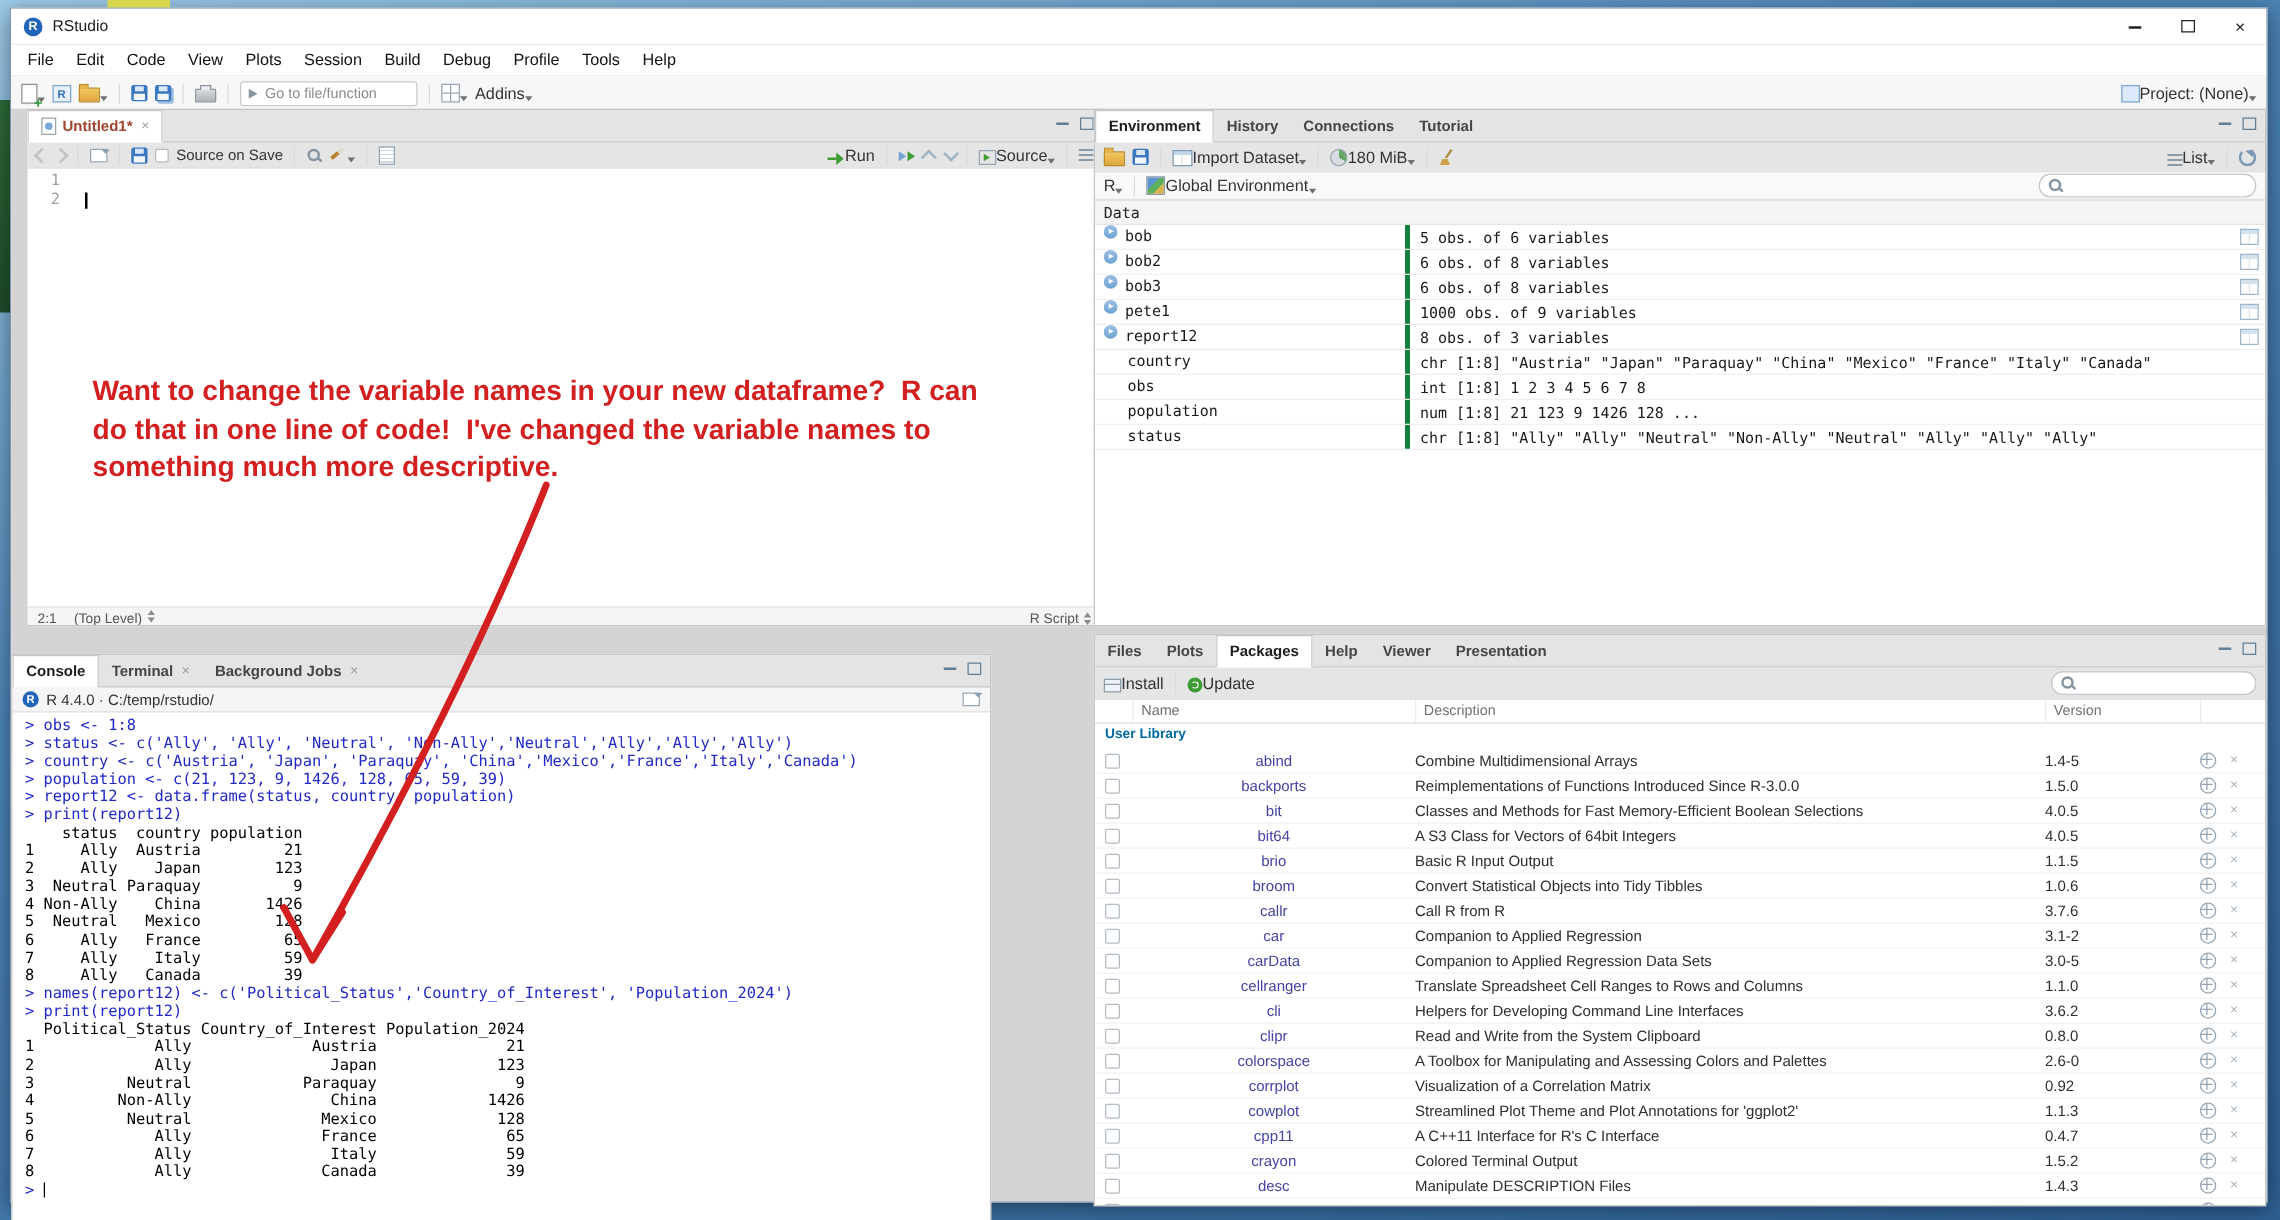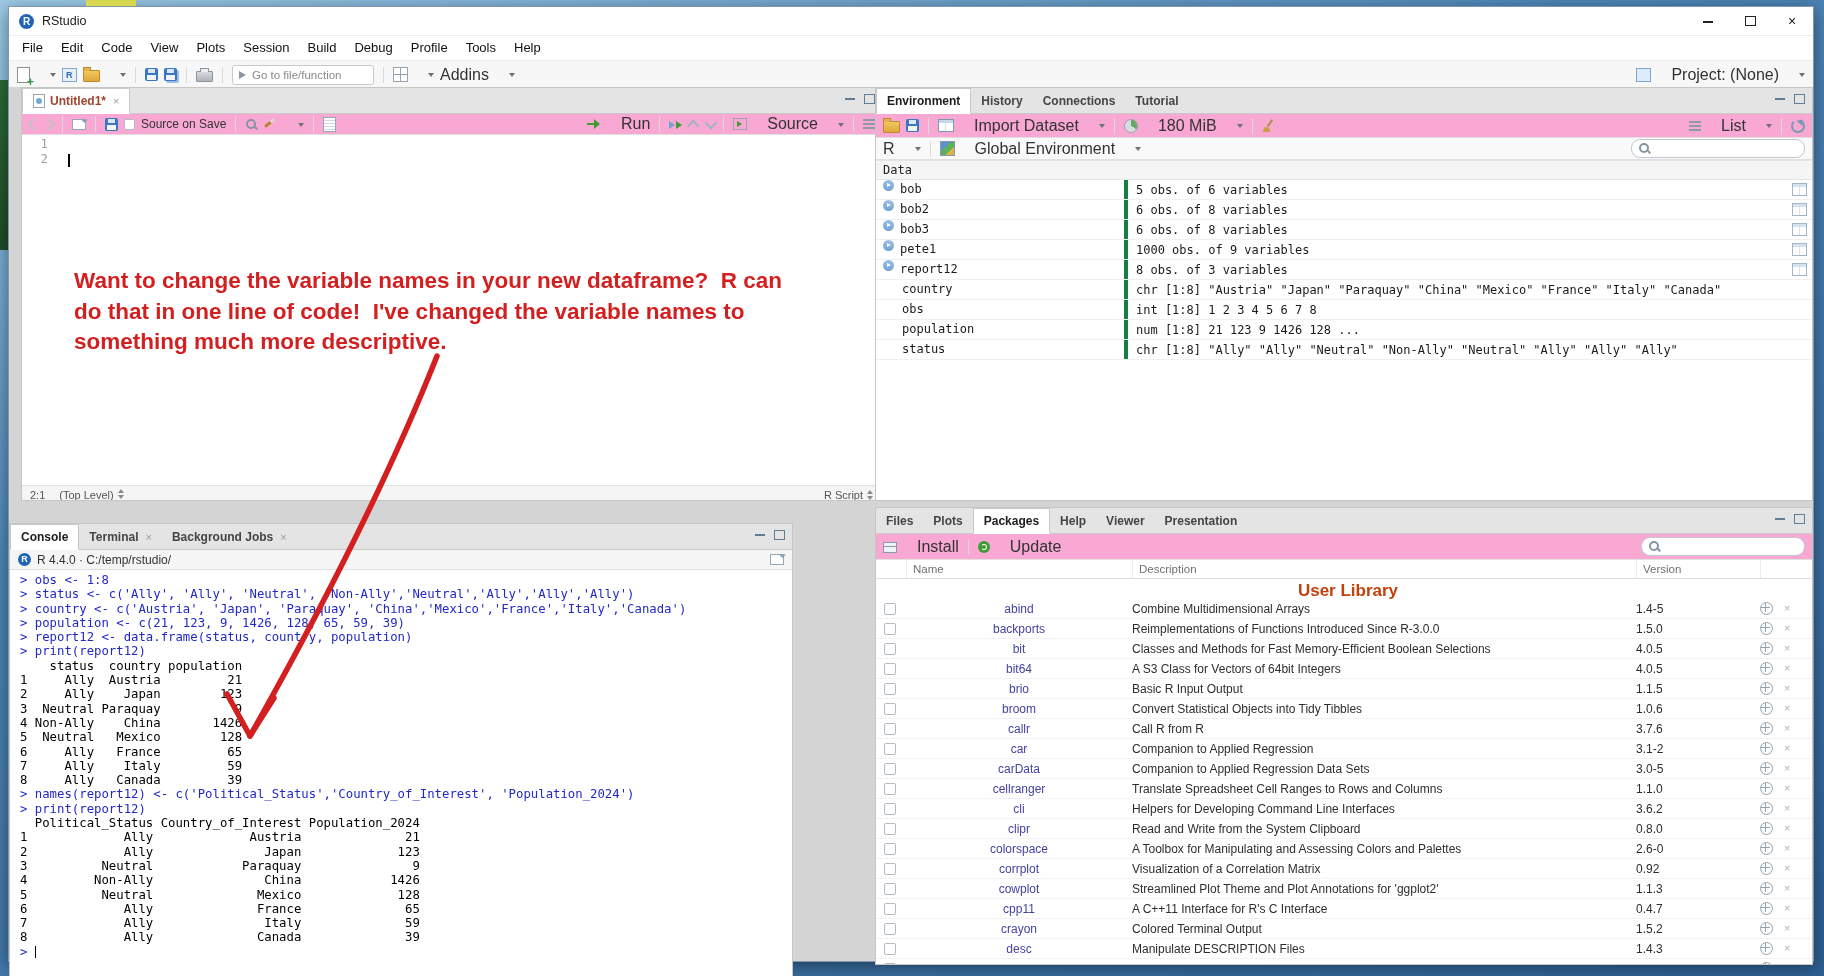--- a/index.html
+++ b/index.html
@@ -18,21 +18,21 @@
   .wtitle{font-size:12.5px;color:#1a1a1a;margin-left:8px;}
   .winctl{margin-left:auto;display:flex;}
   .wbtn{width:42px;height:28px;text-align:center;line-height:28px;font-size:14px;color:#222;}
   .pb-max{width:9px;height:8px;border:1px solid currentColor;display:inline-block;}
   .pb-min{width:10px;height:2px;background:currentColor;display:inline-block;vertical-align:middle;}
   .menubar{height:24px;display:flex;align-items:center;background:#fff;border-bottom:1px solid #ececec;padding-left:4px;}
   .menu-item{padding:0 9px;font-size:13px;color:#111;line-height:24px;}
   .toolbar{height:27px;display:flex;align-items:center;background:#f7f7f7;border-bottom:1px solid #d9d9d9;padding:0 8px;gap:6px;}
   .vsep{width:1px;height:16px;background:#dadada;margin:0 3px;flex:none;}
   .caret{width:0;height:0;border:3px solid transparent;border-top:4px solid #707070;display:inline-block;transform:translateY(2px);flex:none;}
-  .tbtn{display:flex;align-items:center;gap:20px;font-size:16px;color:#333;flex:none;}
+  .tbtn{display:flex;align-items:flex-end;gap:0;font-size:13px;color:#333;flex:none;}
   .spacer{flex:1;}
   .gotobox{display:flex;align-items:center;gap:4px;background:#fff;border:1px solid #c9c9c9;border-radius:3px;height:18px;padding:0 6px;width:128px;}
   .gotobox input{border:none;outline:none;font-size:11.5px;width:100%;color:#333;background:transparent;font-family:"Liberation Sans",sans-serif;}
   .gotobox input::placeholder{color:#8a8a8a;}
   
   .ic{display:inline-block;position:relative;flex:none;}
   .ic-newdoc{width:11px;height:14px;background:#fff;border:1px solid #8f8f8f;}
   .ic-newdoc::after{content:"+";position:absolute;right:-5px;bottom:-6px;color:#2f9e3f;font:bold 12px/1 "Liberation Sans",sans-serif;}
   .ic-newproj{width:13px;height:12px;background:#e8f0fa;border:1px solid #7da7cf;}
   .ic-newproj::after{content:"R";position:absolute;left:3px;top:0;font:bold 9px/12px "Liberation Sans",sans-serif;color:#2f6cb5;}
@@ -106,21 +106,21 @@
   #srcPane{left:12px;top:0;width:862px;height:414px;}
   #consolePane{left:0;top:416px;width:784px;height:458px;margin-top:20px;}
   #envPane{left:866px;top:0;right:0;height:414px;}
   #filesPane{left:866px;top:420px;right:0;height:458px;}
   .tabbar{height:25px;background:#e4e4e4;border-bottom:1px solid #c9c9c9;display:flex;align-items:flex-end;position:relative;}
   .tab{height:24px;line-height:24px;padding:0 10px;font-size:12px;font-weight:bold;color:#454545;display:flex;align-items:center;gap:5px;}
   .tab.active{background:#fff;border:1px solid #c9c9c9;border-bottom:1px solid #fff;margin-bottom:-1px;color:#1d1d1d;}
   .tab .tabx{color:#9a9a9a;font-size:11px;font-weight:normal;margin-left:2px;}
   .tab-untitled .tlabel{color:#a0442f;}
   .pane-btns{position:absolute;right:7px;top:6px;display:flex;gap:9px;color:#5f7d95;align-items:center;}
-  .rowbar{height:23px;background:#f9a8d4;border-bottom:1px solid #e0e0e0;display:flex;align-items:center;padding:0 7px;gap:6px;}
+  .rowbar{height:23px;background:#e5e5e5;border-bottom:1px solid #e0e0e0;display:flex;align-items:center;padding:0 7px;gap:6px;}
   .searchbox{display:flex;align-items:center;gap:4px;border:1px solid #c2c8cd;border-radius:9px;height:17px;padding:0 6px;background:#fff;width:150px;}
   .searchbox input{border:none;outline:none;width:100%;font-size:11px;background:transparent;}
   
   .editor{position:relative;height:350px;background:#fff;font:12.3px/15px "DejaVu Sans Mono","Liberation Mono",monospace;}
   .gutter{position:absolute;left:0;top:0;width:34px;padding-top:2px;text-align:right;color:#9f9f9f;}
   .gutter div{padding-right:8px;}
   .srccaret{position:absolute;left:46px;top:19px;width:1.5px;height:13px;background:#000;}
   .statusbar{height:17px;background:#f5f5f5;border-top:1px solid #e0e0e0;display:flex;align-items:center;font-size:11px;color:#555;padding:0 8px;gap:14px;}
   .statusbar .right{margin-left:auto;display:flex;align-items:center;}
   
@@ -134,27 +134,27 @@
   .envsec{height:18px;line-height:18px;background:#f5f5f5;border-top:1px solid #e4e4e4;border-bottom:1px solid #e4e4e4;font:12px/18px "DejaVu Sans Mono","Liberation Mono",monospace;color:#222;padding-left:7px;}
   .envrow{display:grid;grid-template-columns:252px 1fr 26px;height:19px;border-bottom:1px solid #f0f0f0;font:12px/18px "DejaVu Sans Mono","Liberation Mono",monospace;color:#1a1a1a;align-items:center;}
   .envrow .ncell{display:flex;align-items:flex-start;gap:6px;padding-left:7px;border-right:4px solid #15803d;height:100%;overflow:hidden;}
   .envrow .ncell.indent{padding-left:26px;}
   .envrow .vcell{padding-left:8px;white-space:pre;overflow:hidden;}
   .envrow .icell{display:flex;justify-content:center;}
   
   .colheader{display:grid;grid-template-columns:30px 226px 504px 124px 48px;height:18px;align-items:center;border-bottom:1px solid #dcdcdc;font-size:11.5px;color:#707070;}
   .colheader span{border-left:1px solid #ececec;padding-left:6px;height:100%;line-height:18px;}
   .colheader span:first-child{border-left:none;}
-  .seclabel{font-size:17px;font-weight:bold;color:#c2410c;padding:2px 0 2px 8px;height:16px;text-align:center;}
+  .seclabel{font-size:11px;font-weight:bold;color:#0369a1;padding:2px 0 2px 8px;height:16px;}
   .pkgrow{display:grid;grid-template-columns:30px 226px 504px 124px 24px 24px;height:19px;align-items:center;border-bottom:1px solid #f2f2f2;font-size:12px;}
   .pkgrow .cbx{margin-left:8px;}
   .pkgname{color:#4343a2;text-align:center;}
   .pkgdesc,.pkgver{color:#2e2e2e;}
   
-  .overlay{position:absolute;inset:0;pointer-events:none;z-index:50;}
+  .overlay{position:absolute;inset:0;pointer-events:none;z-index:50;margin-top:32px;}
   #annotation{position:absolute;left:74px;top:266px;font-weight:bold;font-size:22.5px;line-height:30.5px;}
   .anline{white-space:pre;}
   .label12{font-size:12px;color:#333;}
 </style>
 </head>
 <body>
 
 <div id="win">
 
   <div class="titlebar">

